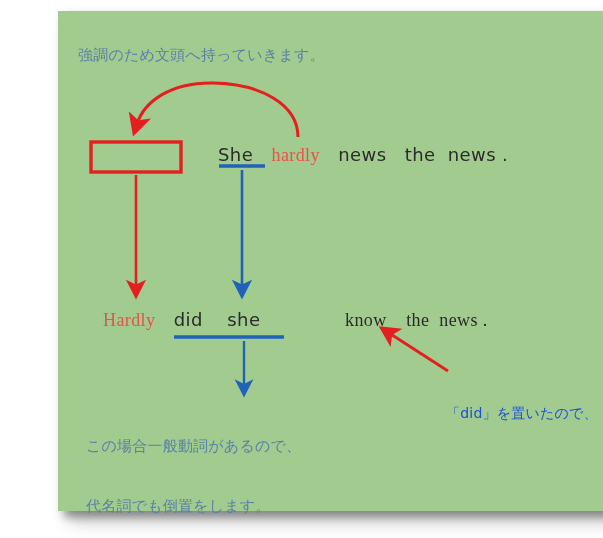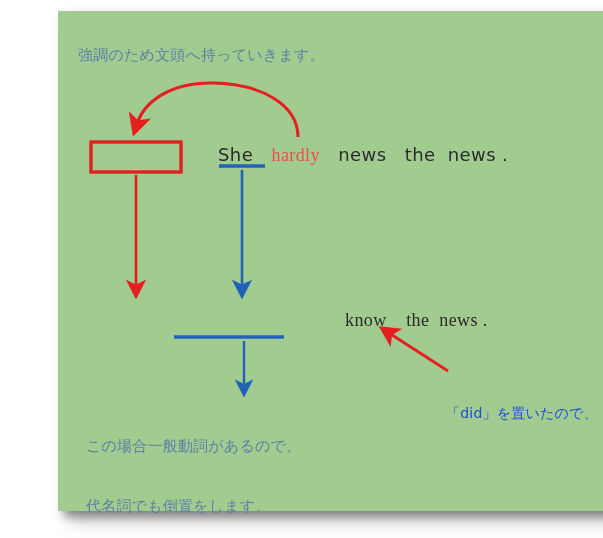--- a/index.html
+++ b/index.html
@@ -114,20 +114,21 @@
 
     <line x1="196" y1="341" x2="196" y2="387" stroke="#1f62b8" stroke-width="2.4" marker-end="url(#ah-blue)"></line>
 
     <line x1="400" y1="371" x2="341" y2="333" stroke="#e41f1f" stroke-width="2.8" marker-end="url(#ah-red)"></line>
   </svg>
 
   <div class="txt note" id="title-note">強調のため文頭へ持っていきます。</div>
 
   <div class="txt sentence" id="line1"><span>She</span><span>   </span><span class="word-red">hardly</span><span>   </span><span>news</span><span>   </span><span>the</span><span>  </span><span>news .</span></div>
 
+  <div class="txt sentence" id="line2-left"><span class="word-red">Hardly</span><span>   </span><span>did</span><span>    </span><span>she</span></div>
 
   <div class="txt sentence" id="line2-right"><span>know</span><span>    </span><span>the</span><span>  </span><span>news .</span></div>
 
   <div class="txt note-small" id="side-note">
     <div>「did」を置いたので、</div>
   </div>
 
   <div class="txt note" id="bottom-note">
     <div>この場合一般動詞があるので、</div>
     <div>代名詞でも倒置をします。</div>

